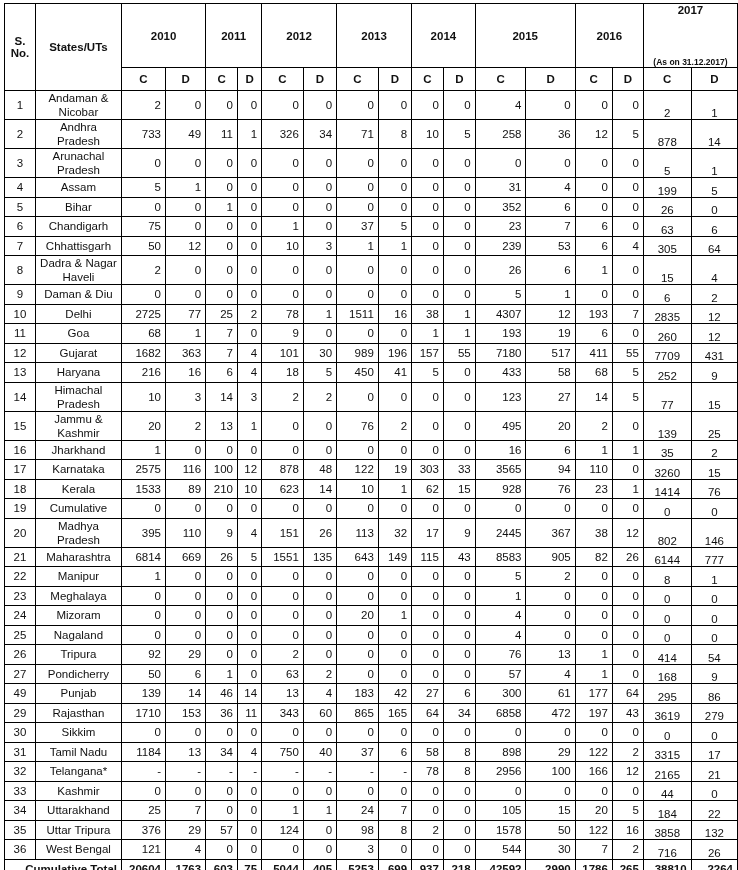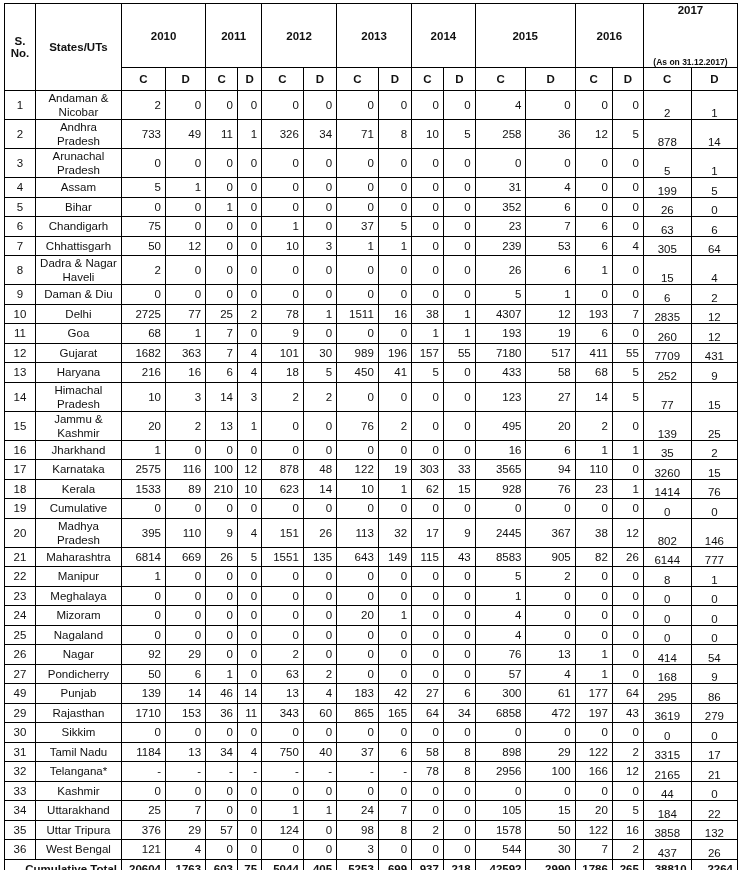--- a/index.html
+++ b/index.html
@@ -570,21 +570,21 @@
         <td>0</td>
         <td>4</td>
         <td>0</td>
         <td>0</td>
         <td>0</td>
         <td class="c17">0</td>
         <td class="d17">0</td>
       </tr>
       <tr>
         <td class="sno">26</td>
-        <td class="name">Nagar</td>
+        <td class="name">Tripura</td>
         <td>92</td>
         <td>29</td>
         <td>0</td>
         <td>0</td>
         <td>2</td>
         <td>0</td>
         <td>0</td>
         <td>0</td>
         <td>0</td>
         <td>0</td>
@@ -785,21 +785,21 @@
         <td>0</td>
         <td>0</td>
         <td>3</td>
         <td>0</td>
         <td>0</td>
         <td>0</td>
         <td>544</td>
         <td>30</td>
         <td>7</td>
         <td>2</td>
-        <td class="c17">437</td>
+        <td class="c17">716</td>
         <td class="d17">26</td>
       </tr>
       <tr class="total">
         <td colspan="2" class="totlabel">Cumulative Total</td>
         <td>20604</td>
         <td>1763</td>
         <td>603</td>
         <td>75</td>
         <td>5044</td>
         <td>405</td>

